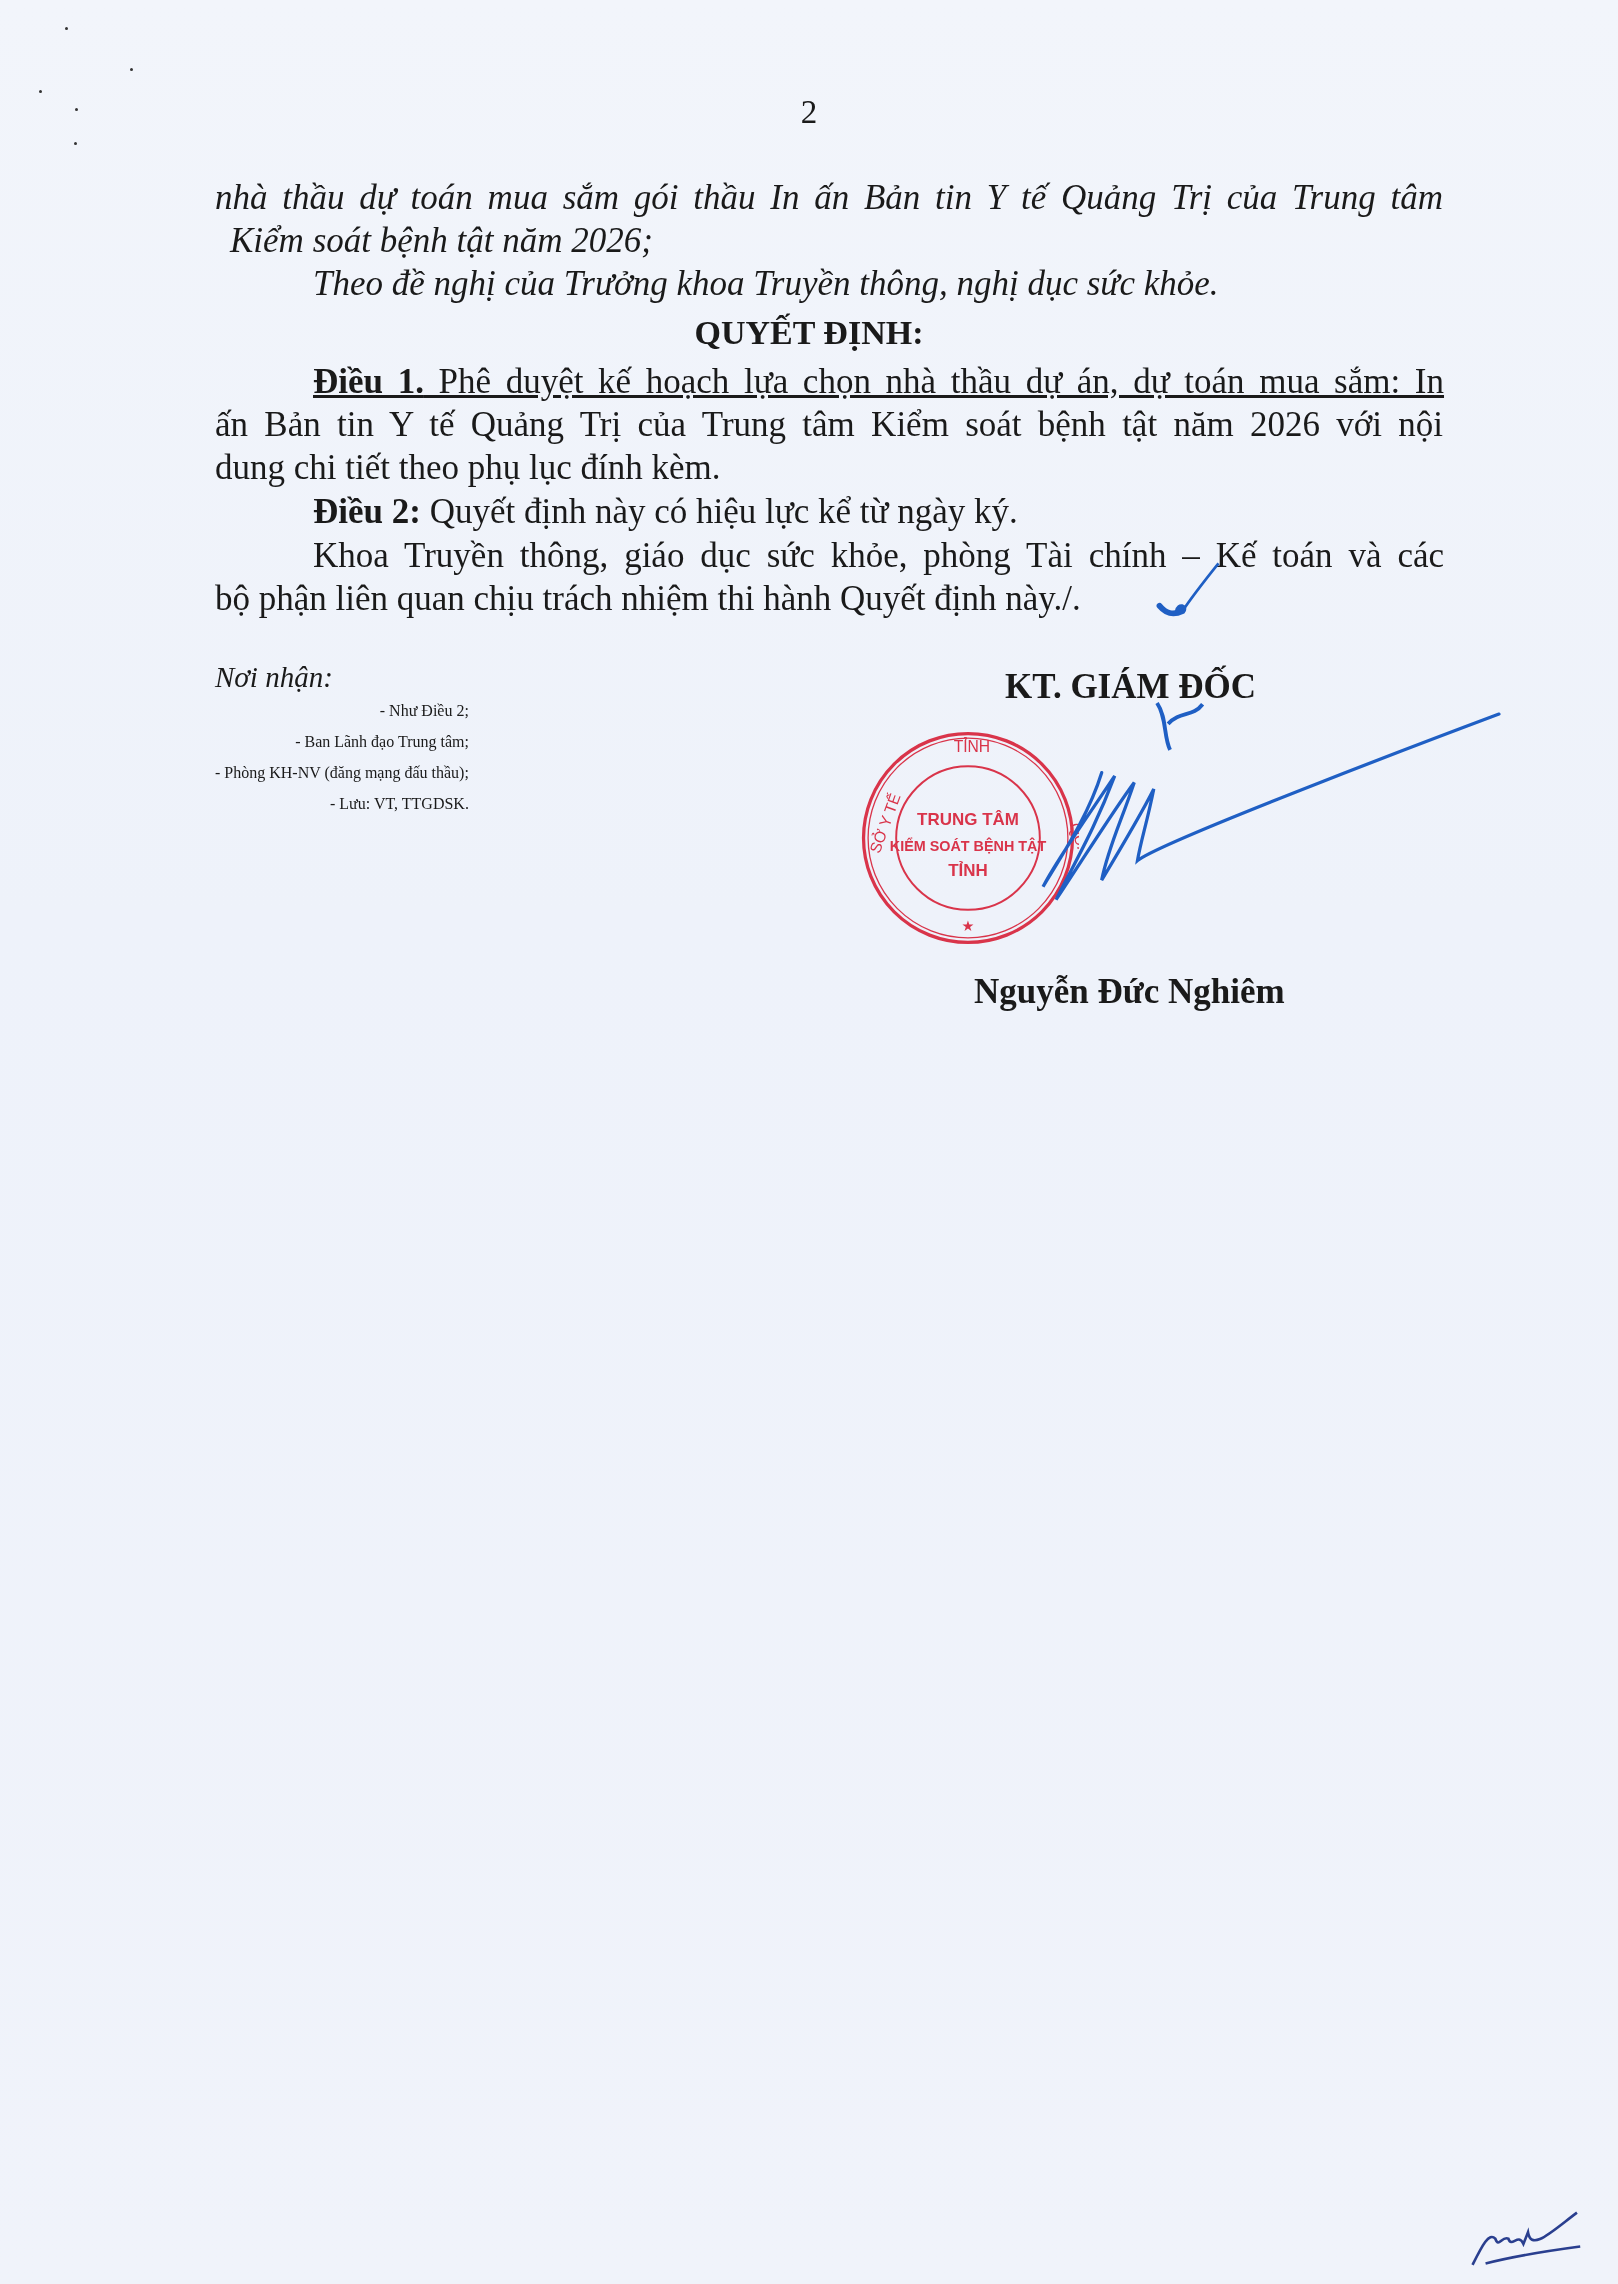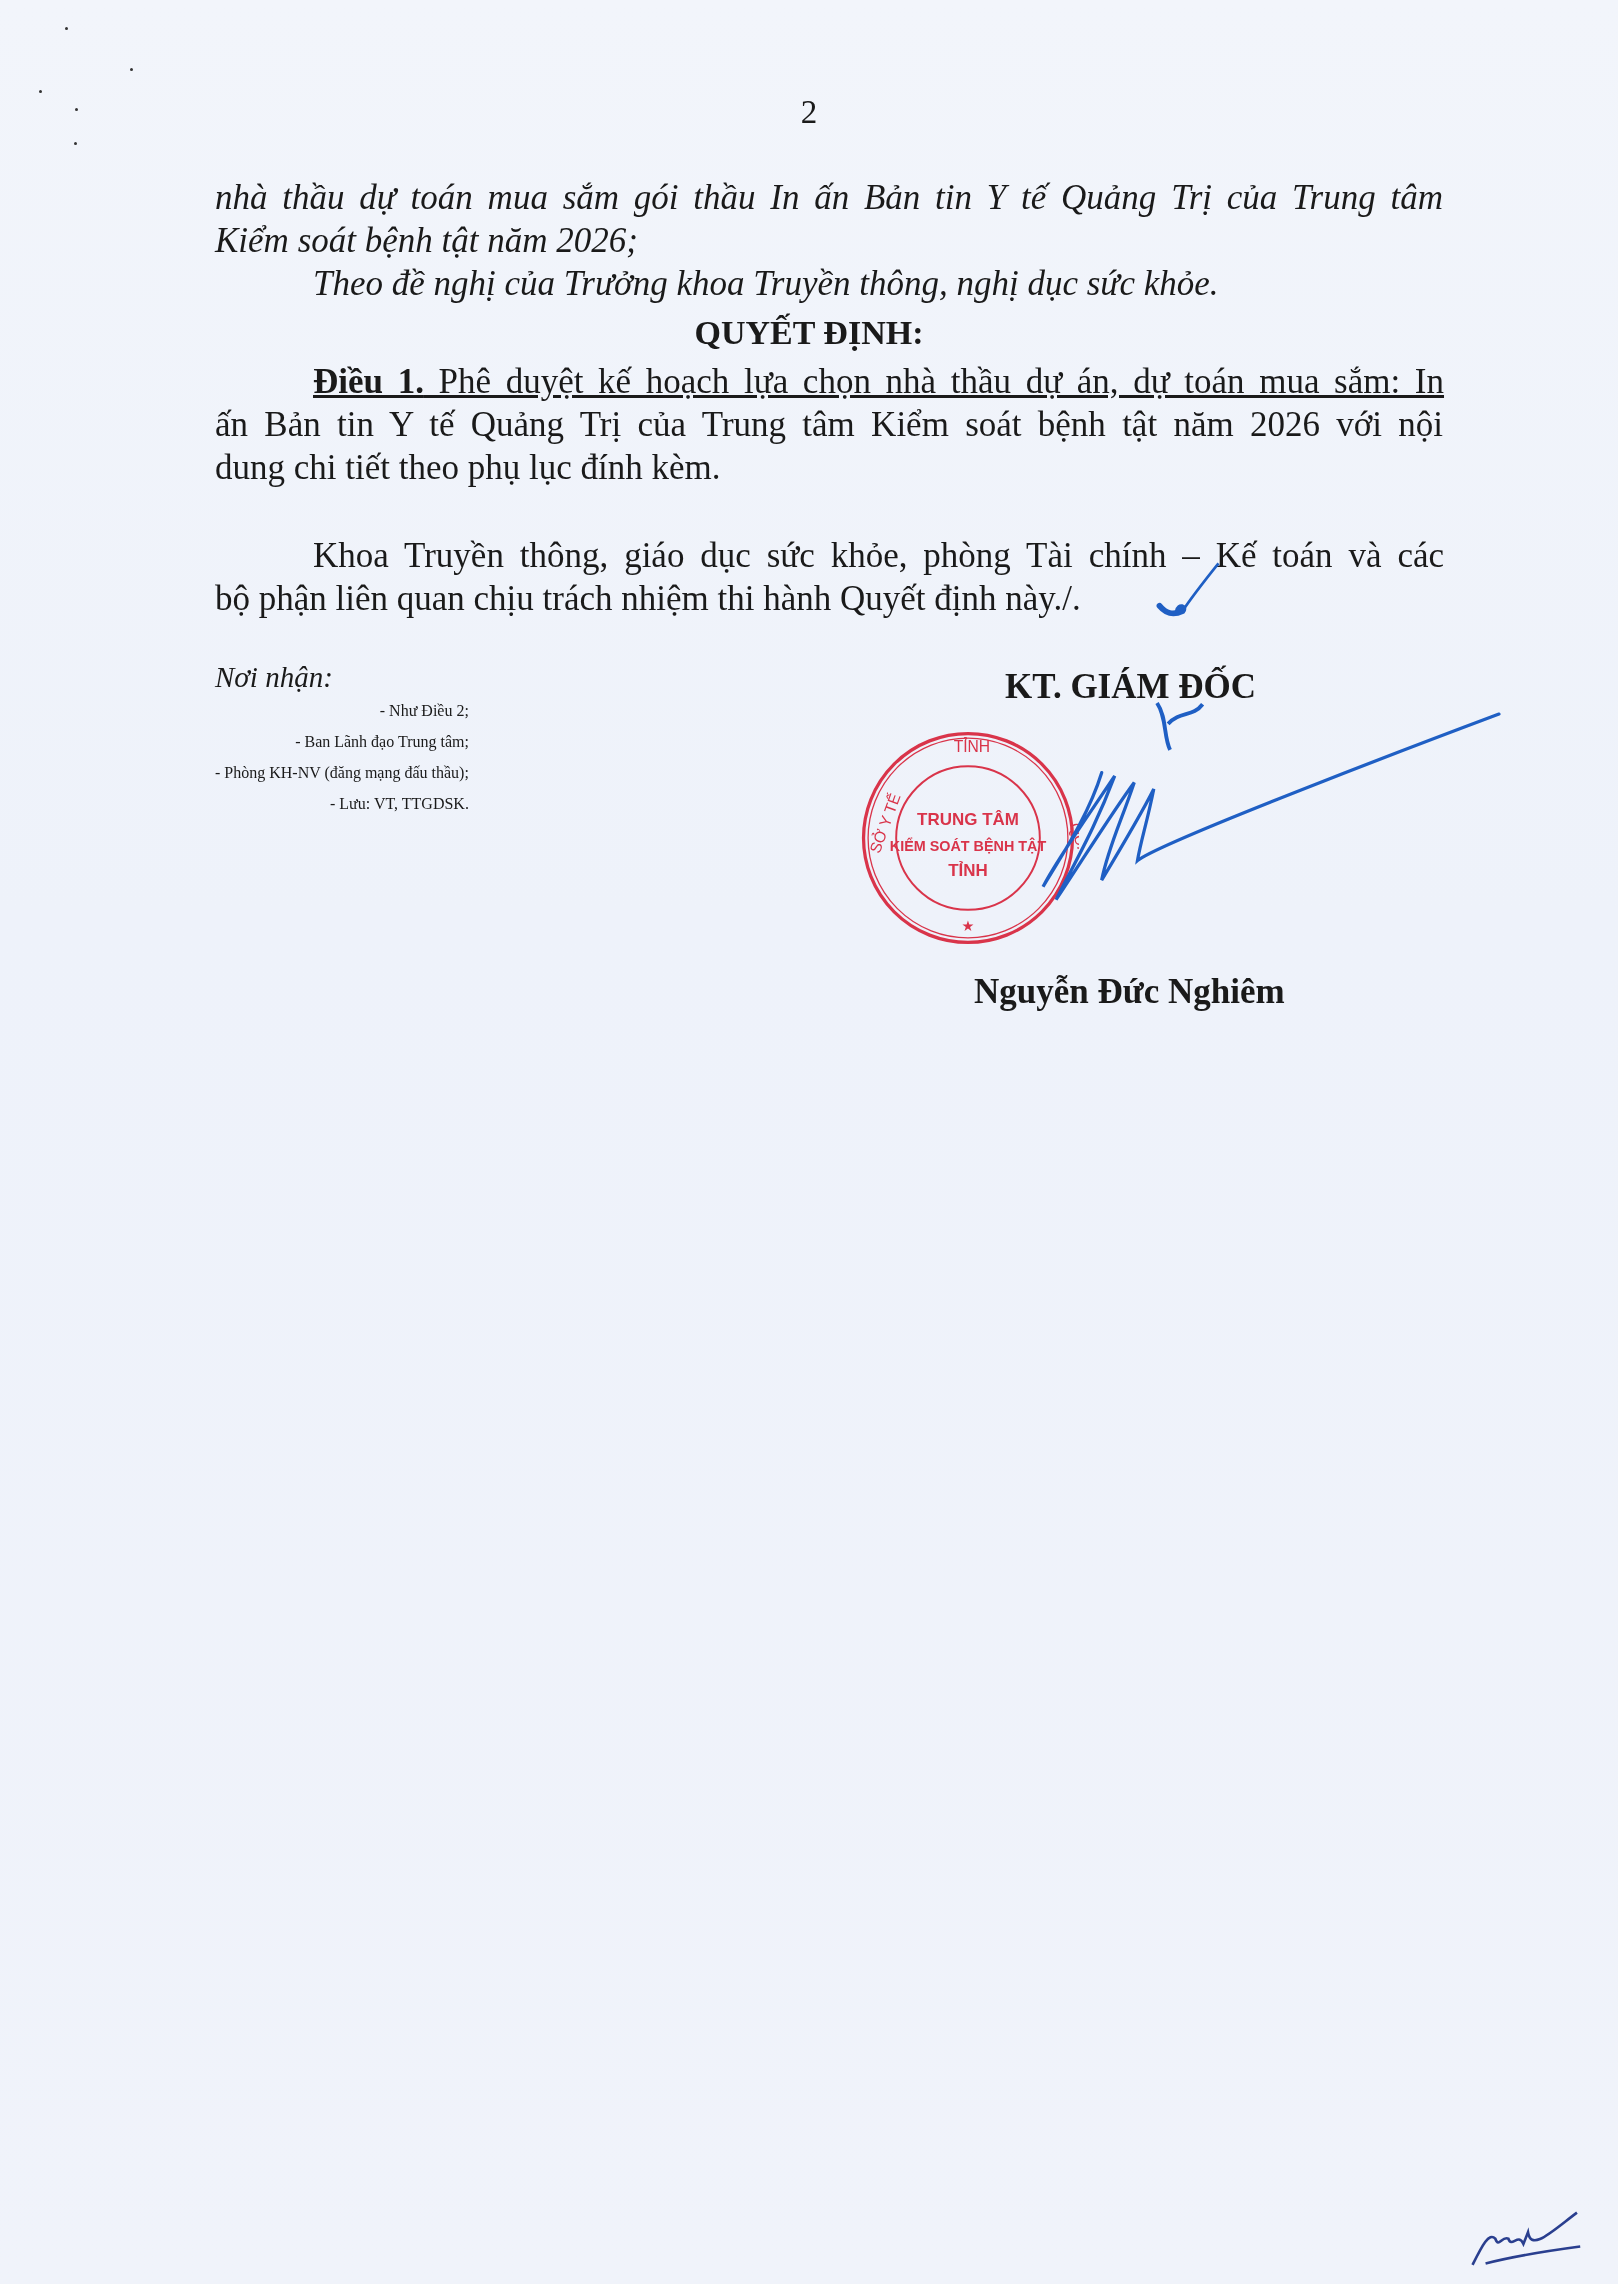--- a/index.html
+++ b/index.html
@@ -126,31 +126,34 @@
     <span style="left:65px;top:27px;"></span>
     <span style="left:130px;top:68px;"></span>
     <span style="left:39px;top:90px;"></span>
     <span style="left:75px;top:108px;"></span>
     <span style="left:74px;top:142px;"></span>
   </div>
 
   <div class="page-number">2</div>
 
   <div class="line italic justify-line" style="left:215px;top:176px;width:1228px;">nhà thầu dự toán mua sắm gói thầu In ấn Bản tin Y tế Quảng Trị của Trung tâm</div>
-  <div class="line italic" style="left:215px;top:219px;">Kiểm soát bệnh tật năm 2026;</div>
+  <div class="line italic" style="left:230px;top:219px;">Kiểm soát bệnh tật năm 2026;</div>
   <div class="line italic" style="left:313px;top:262px;">Theo đề nghị của Trưởng khoa Truyền thông, nghị dục sức khỏe.</div>
 
   <div class="heading">QUYẾT ĐỊNH:</div>
 
   <div class="line justify-line" style="left:313px;top:360px;width:1131px;text-decoration:underline;">
     <span class="bold">Điều 1.</span><span> Phê duyệt kế hoạch lựa chọn nhà thầu dự án, dự toán mua sắm: In</span>
   </div>
   <div class="line justify-line" style="left:215px;top:403px;width:1228px;">ấn Bản tin Y tế Quảng Trị của Trung tâm Kiểm soát bệnh tật năm 2026 với nội</div>
   <div class="line" style="left:215px;top:446px;">dung chi tiết theo phụ lục đính kèm.</div>
 
+  <div class="line" style="left:313px;top:490px;">
+    <span class="bold">Điều 2:</span><span> Quyết định này có hiệu lực kể từ ngày ký.</span>
+  </div>
 
   <div class="line justify-line" style="left:313px;top:534px;width:1131px;">Khoa Truyền thông, giáo dục sức khỏe, phòng Tài chính – Kế toán và các</div>
   <div class="line" style="left:215px;top:577px;">bộ phận liên quan chịu trách nhiệm thi hành Quyết định này./.</div>
 
   <svg class="tick-mark" viewBox="0 0 110 90">
     <path d="M100 5 C 80 30, 60 55, 45 78" stroke="#1f5fc4" stroke-width="4" fill="none"></path>
     <path d="M10 70 C 20 82, 30 85, 45 78 C 50 72, 40 68, 38 78" stroke="#1f5fc4" stroke-width="9" fill="none" stroke-linecap="round"></path>
   </svg>
 
   <div class="recipients">

